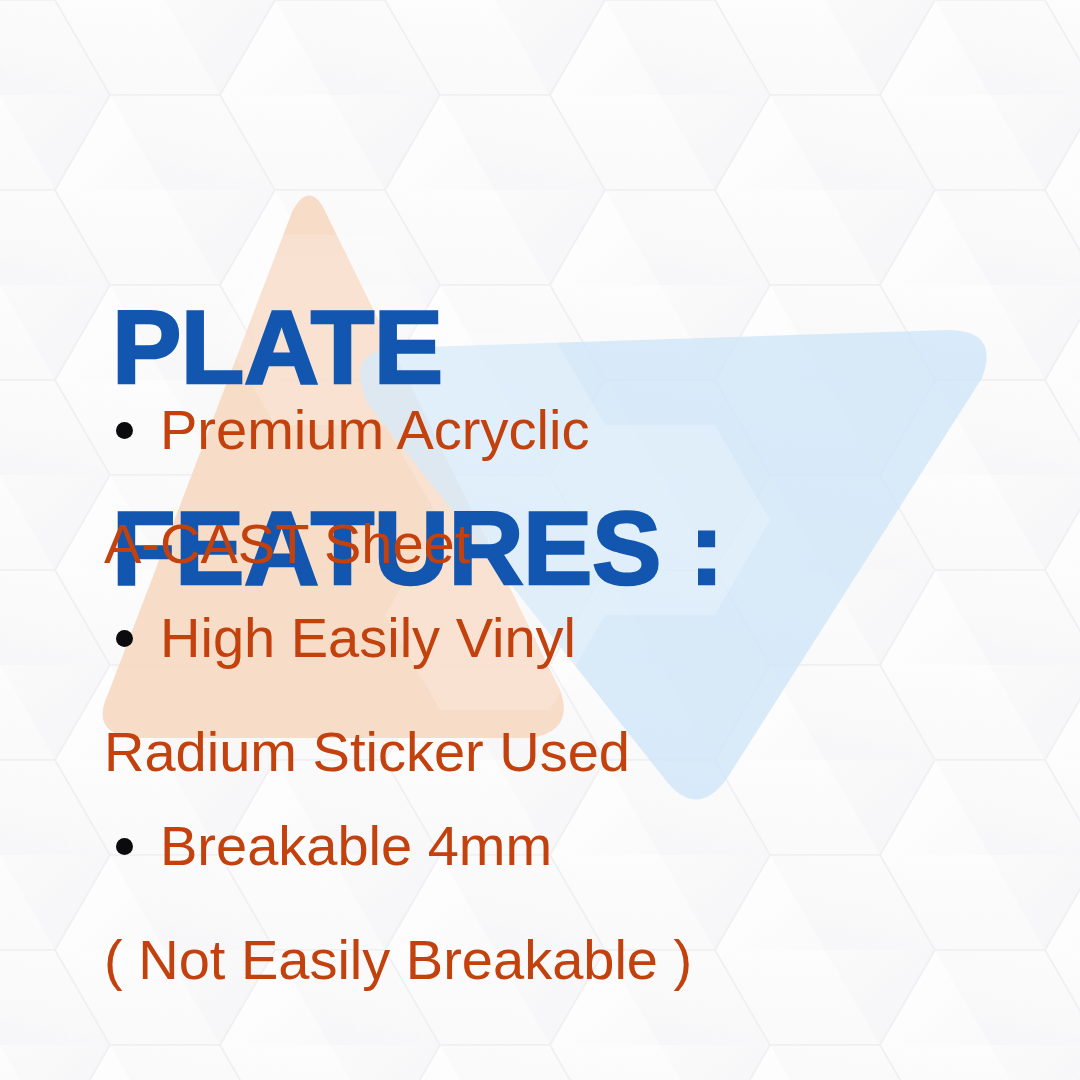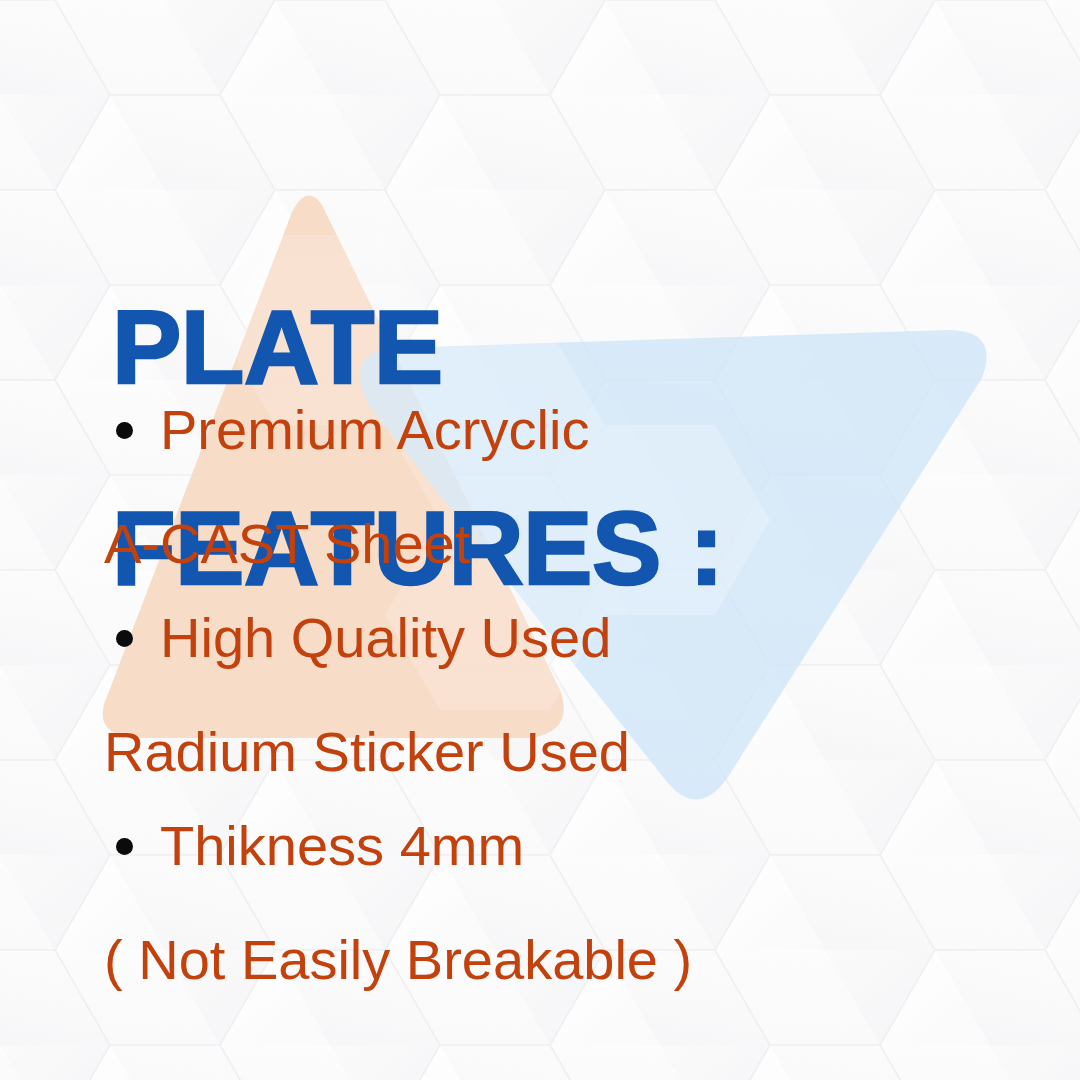--- a/index.html
+++ b/index.html
@@ -262,30 +262,30 @@
           <span class="bullet-line-1">Premium Acryclic</span>
         </div>
         <div class="bullet-line-2">A-CAST Sheet</div>
       </li>
 
       <li class="bullet-item">
         <div class="bullet-row">
           <span class="bullet-dot">
               <i></i>
             </span>
-          <span class="bullet-line-1">High Quality Used</span>
+          <span class="bullet-line-1">High Easily Vinyl</span>
         </div>
         <div class="bullet-line-2">Radium Sticker Used</div>
       </li>
 
       <li class="bullet-item">
         <div class="bullet-row">
           <span class="bullet-dot">
               <i></i>
             </span>
-          <span class="bullet-line-1">Thikness 4mm</span>
+          <span class="bullet-line-1">Breakable 4mm</span>
         </div>
         <div class="bullet-line-2">( Not Easily Breakable )</div>
       </li>
 
     </ul>
   </div>
 </div>
 
 </body></html>

